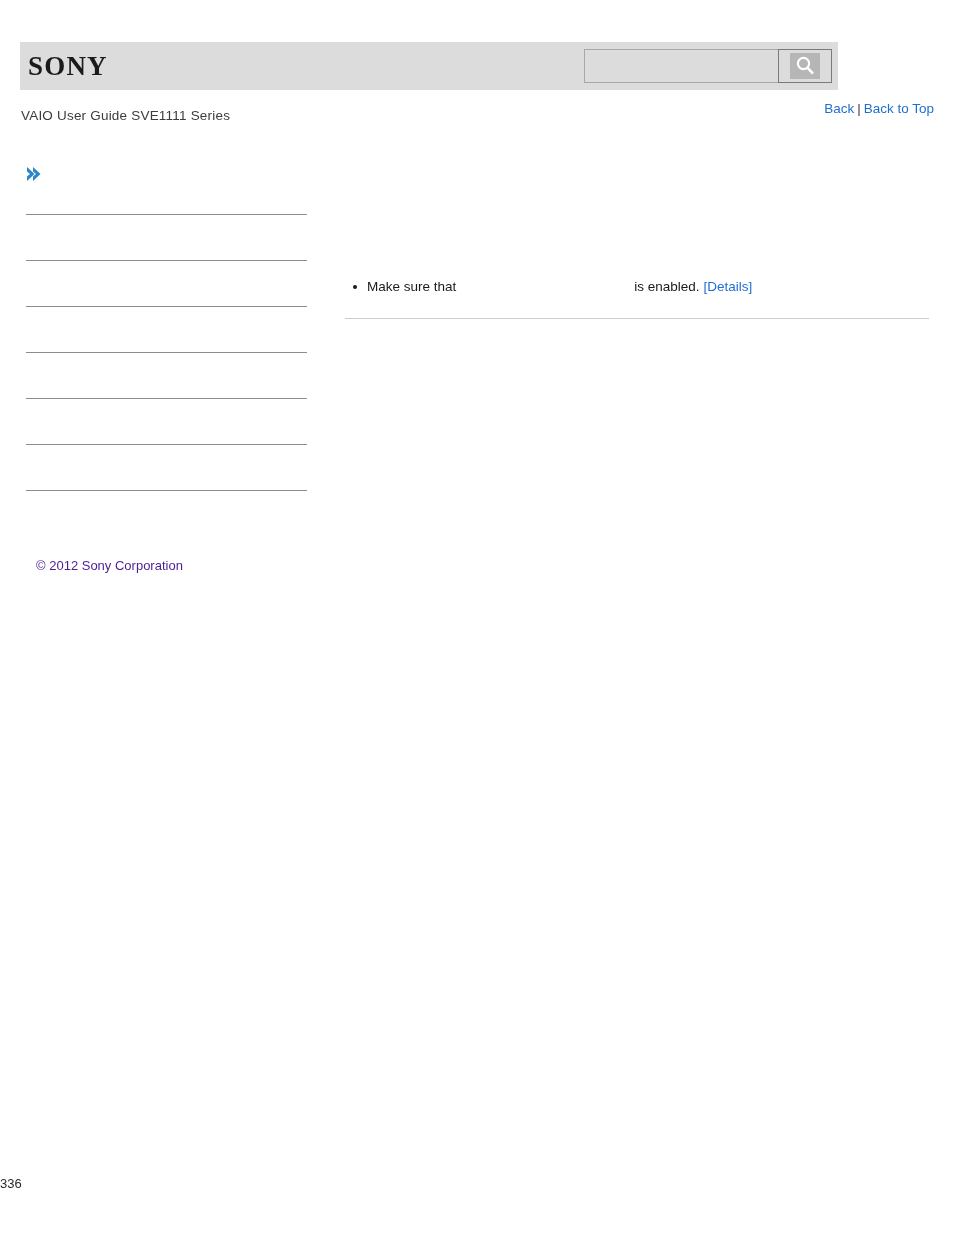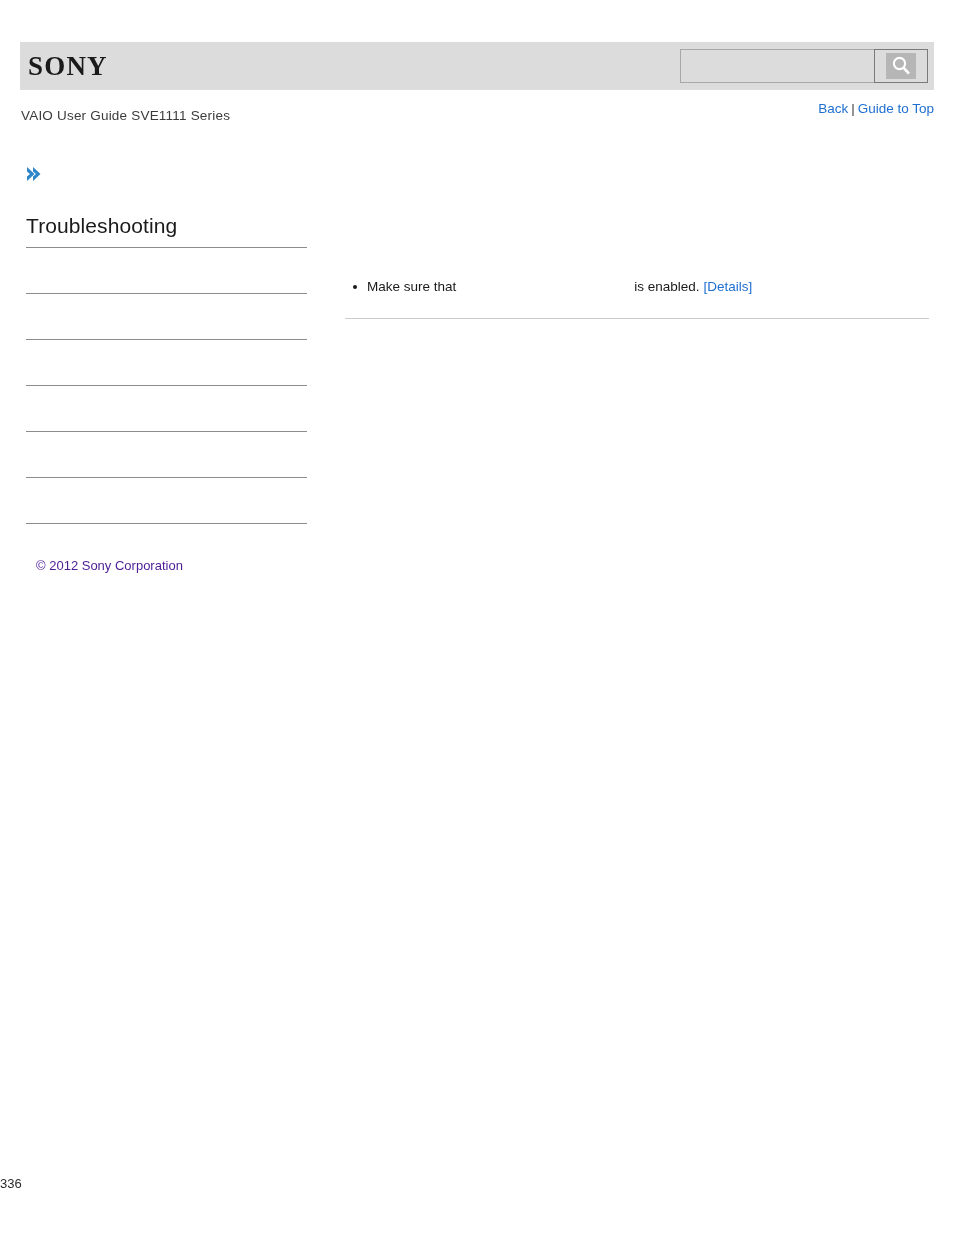--- a/index.html
+++ b/index.html
@@ -14,21 +14,21 @@
     color: #231f20;
     position: relative;
     overflow: hidden;
   }
 
   
   .header-bar {
     position: absolute;
     left: 20px;
     top: 42px;
-    width: 914px;
+    width: 818px;
     height: 48px;
     background: #dcdcdc;
     box-sizing: border-box;
   }
   .sony-logo {
     position: absolute;
     left: 8px;
     top: 5px;
     font-family: "Liberation Serif", serif;
     font-weight: bold;
@@ -229,32 +229,31 @@
           <line x1="13.4" y1="12.6" x2="19" y2="18.6" stroke="#ffffff" stroke-width="2.6" stroke-linecap="butt"></line>
         </svg>
       </span>
     </button>
   </div>
 </div>
 
 <div class="doc-title">VAIO User Guide SVE1111 Series</div>
 
 <div class="nav-links">
-  <a href="#">Back</a><span class="sep">|</span><a href="#">Guide to Top</a>
+  <a href="#">Back</a><span class="sep">|</span><a href="#">Back to Top</a>
 </div>
 
 <div class="chevron-mark">
   <svg width="22" height="22" viewBox="0 0 22 22" aria-hidden="true">
     <path d="M3 4 L10.5 11 L3 18 L3 13.6 L6 11 L3 8.4 Z" fill="#2e86c8"></path>
     <path d="M9 4 L16.5 11 L9 18 L9 13.6 L12 11 L9 8.4 Z" fill="#2e86c8"></path>
   </svg>
 </div>
 
 <div class="sidebar">
-  <h1 class="sidebar-title">Troubleshooting</h1>
   <ul class="sidebar-list">
     <li></li>
     <li></li>
     <li></li>
     <li></li>
     <li></li>
     <li></li>
   </ul>
 </div>
 

